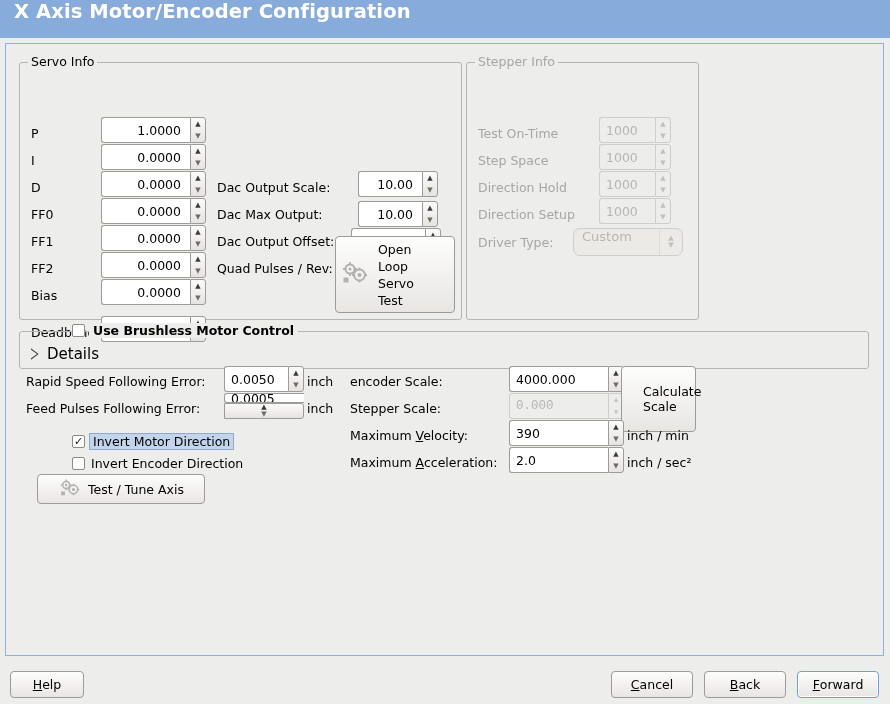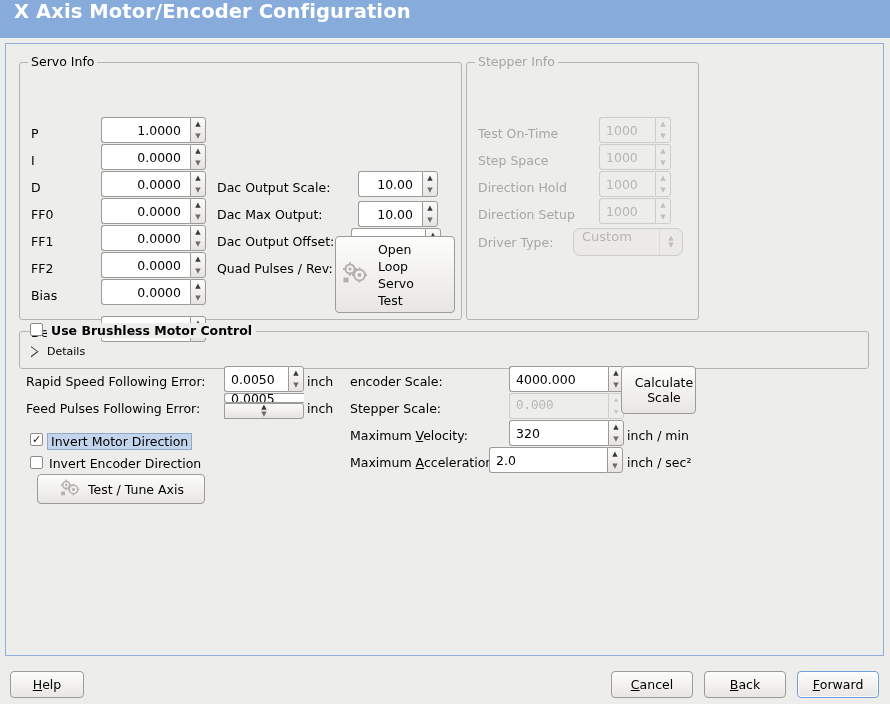--- a/index.html
+++ b/index.html
@@ -187,22 +187,24 @@
     line-height: 17px;
   }
 
   
   .gears { flex: 0 0 auto; display: block; }
 
   
   .chk {
     position: absolute;
     display: flex;
+    align-items: center;
     font-size: 12.5px;
     white-space: nowrap;
+    margin-left: 42px;
   }
   .chk .box {
     width: 13px;
     height: 13px;
     box-sizing: border-box;
     border: 1px solid #8d8b87;
     border-radius: 2px;
     background: #ffffff;
     display: flex;
     align-items: center;
@@ -219,21 +221,21 @@
     border: 1px solid #8fa9c6;
     padding: 0 3px;
     margin-left: -2px;
   }
 
   
   .disclosure {
     position: absolute;
     display: flex;
     align-items: center;
-    font-size: 11px;
+    font-size: 15px;
   }
   .disclosure .tri {
     width: 0; height: 0;
     border-top: 6px solid transparent;
     border-bottom: 6px solid transparent;
     border-left: 8px solid transparent;
     box-sizing: border-box;
     margin-right: 8px;
     position: relative;
   }
@@ -530,37 +532,37 @@
 
   <span class="lbl" style="left:344px; top:357px;">Stepper Scale:</span>
   <div class="spin disabled" style="left:503px; top:349px; width:115px;font-family:Liberation Mono, monospace;">
     <div class="field">0.000</div>
     <div class="btns">
       <div class="up">▲</div>
       <div class="dn">▼</div>
     </div>
   </div>
 
-  <div class="btn" style="left:615px; top:322px; width:75px; height:48px; flex-direction:column; justify-content:center; align-items:center; padding-left:11px;">
+  <div class="btn" style="left:615px; top:322px; width:75px; height:66px; flex-direction:column; justify-content:center; align-items:flex-start; padding-left:21px;">
     <span>Calculate</span>
     <span>Scale</span>
   </div>
 
   <span class="lbl" style="left:344px; top:384px;"><span>Maximum </span><u>V</u><span>elocity:</span></span>
   <div class="spin" style="left:503px; top:376px; width:115px;">
-    <div class="field">320</div>
+    <div class="field">390</div>
     <div class="btns">
       <div class="up">▲</div>
       <div class="dn">▼</div>
     </div>
   </div>
   <span class="lbl" style="left:621px; top:384px;">inch / min</span>
 
   <span class="lbl" style="left:344px; top:411px;"><span>Maximum </span><u>A</u><span>cceleration:</span></span>
-  <div class="spin" style="left:483px; top:403px; width:134px;">
+  <div class="spin" style="left:503px; top:403px; width:115px;">
     <div class="field">2.0</div>
     <div class="btns">
       <div class="up">▲</div>
       <div class="dn">▼</div>
     </div>
   </div>
   <span class="lbl" style="left:621px; top:411px;">inch / sec²</span>
 
 </div>
 

